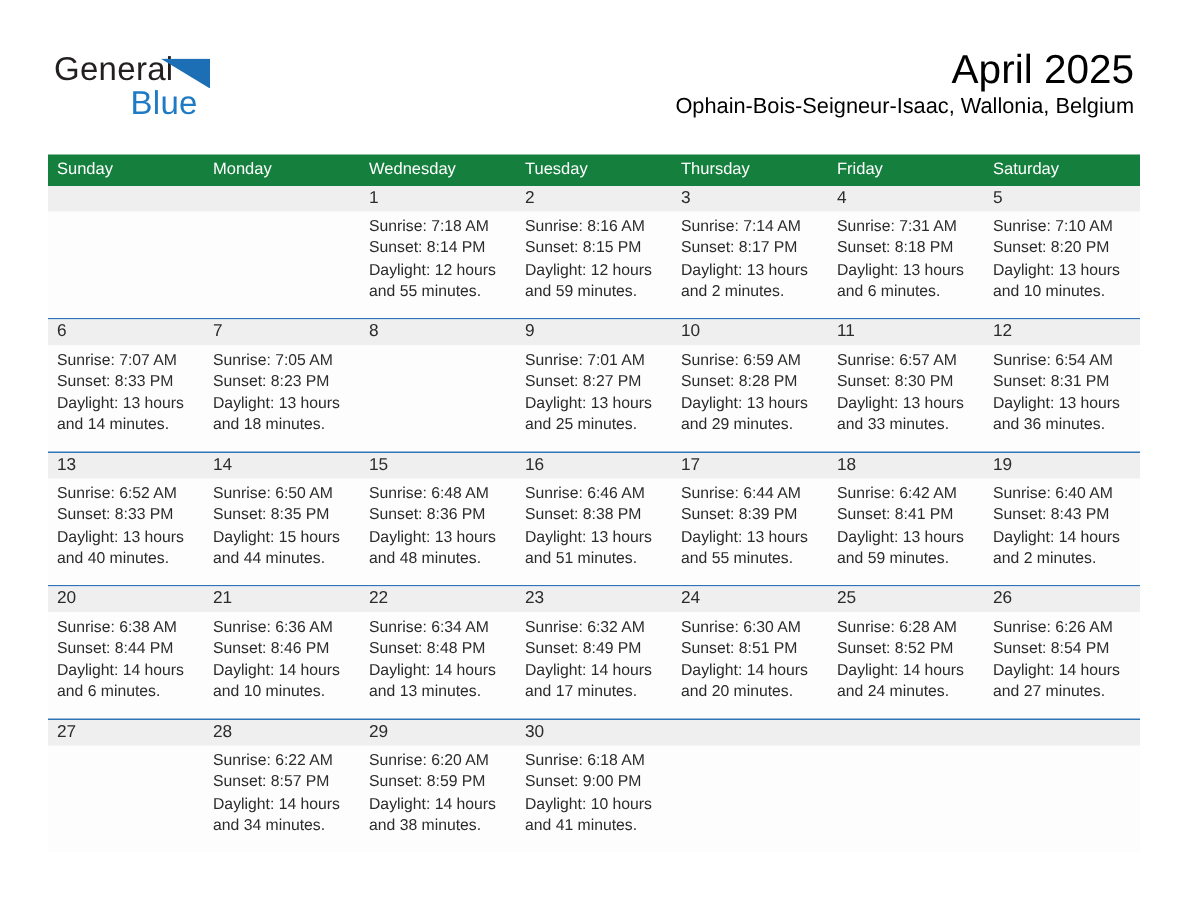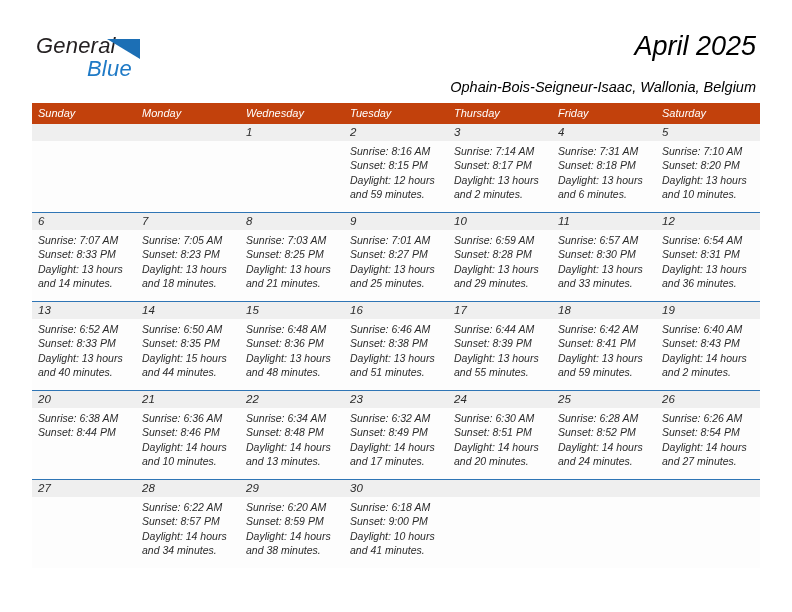--- a/index.html
+++ b/index.html
@@ -13,21 +13,20 @@
     font-family: "Liberation Sans", sans-serif;
     color: #000000;
     overflow: hidden;
   }
 
   .page {
     position: relative;
     width: 676px;
     height: 612px;
     box-sizing: border-box;
-    font-style: italic;
   }
 
   
   .top-bar {
     position: absolute;
     left: 0;
     top: 0;
     width: 792px;
     height: 100px;
   }
@@ -74,39 +73,39 @@
     text-align: right;
   }
   .cal-title {
     font-size: 27px;
     color: #000000;
     line-height: 32px;
     font-weight: 400;
     white-space: nowrap;
   }
   .cal-subtitle {
-    margin-top: 16px;
+    margin-top: 0;
     font-size: 14.5px;
     color: #000000;
     line-height: 18px;
     white-space: nowrap;
   }
 
   
   .calendar {
     position: absolute;
     left: 32px;
     top: 103px;
     width: 728px;
   }
 
   .weekday-header {
     display: grid;
     grid-template-columns: repeat(7, 1fr);
-    background: #c2410c;
+    background: #15803d;
     height: 21px;
     align-items: center;
   }
   .weekday-cell {
     font-size: 11px;
     color: #ffffff;
     padding-left: 6px;
     line-height: 21px;
     white-space: nowrap;
     overflow: hidden;
@@ -203,20 +202,25 @@
               <div class="day-band"></div>
               <span class="day-number"></span>
             </div>
             <div class="day-cell empty">
               <div class="day-band"></div>
               <span class="day-number"></span>
             </div>
             <div class="day-cell">
               <div class="day-band"></div>
               <span class="day-number">1</span>
+              <div class="day-info">
+                <div>Sunrise: 7:18 AM</div>
+                <div>Sunset: 8:14 PM</div>
+                <div class="wrap">Daylight: 12 hours and 55 minutes.</div>
+              </div>
             </div>
             <div class="day-cell">
               <div class="day-band"></div>
               <span class="day-number">2</span>
               <div class="day-info">
                 <div>Sunrise: 8:16 AM</div>
                 <div>Sunset: 8:15 PM</div>
                 <div class="wrap">Daylight: 12 hours and 59 minutes.</div>
               </div>
             </div>
@@ -265,25 +269,20 @@
               <span class="day-number">7</span>
               <div class="day-info">
                 <div>Sunrise: 7:05 AM</div>
                 <div>Sunset: 8:23 PM</div>
                 <div class="wrap">Daylight: 13 hours and 18 minutes.</div>
               </div>
             </div>
             <div class="day-cell">
               <div class="day-band"></div>
               <span class="day-number">8</span>
-              <div class="day-info">
-                <div>Sunrise: 7:03 AM</div>
-                <div>Sunset: 8:25 PM</div>
-                <div class="wrap">Daylight: 13 hours and 21 minutes.</div>
-              </div>
             </div>
             <div class="day-cell">
               <div class="day-band"></div>
               <span class="day-number">9</span>
               <div class="day-info">
                 <div>Sunrise: 7:01 AM</div>
                 <div>Sunset: 8:27 PM</div>
                 <div class="wrap">Daylight: 13 hours and 25 minutes.</div>
               </div>
             </div>
@@ -384,20 +383,21 @@
           </div>
         </div>
         <div class="week-row">
           <div class="week-grid">
             <div class="day-cell">
               <div class="day-band"></div>
               <span class="day-number">20</span>
               <div class="day-info">
                 <div>Sunrise: 6:38 AM</div>
                 <div>Sunset: 8:44 PM</div>
+                <div class="wrap">Daylight: 14 hours and 6 minutes.</div>
               </div>
             </div>
             <div class="day-cell">
               <div class="day-band"></div>
               <span class="day-number">21</span>
               <div class="day-info">
                 <div>Sunrise: 6:36 AM</div>
                 <div>Sunset: 8:46 PM</div>
                 <div class="wrap">Daylight: 14 hours and 10 minutes.</div>
               </div>

